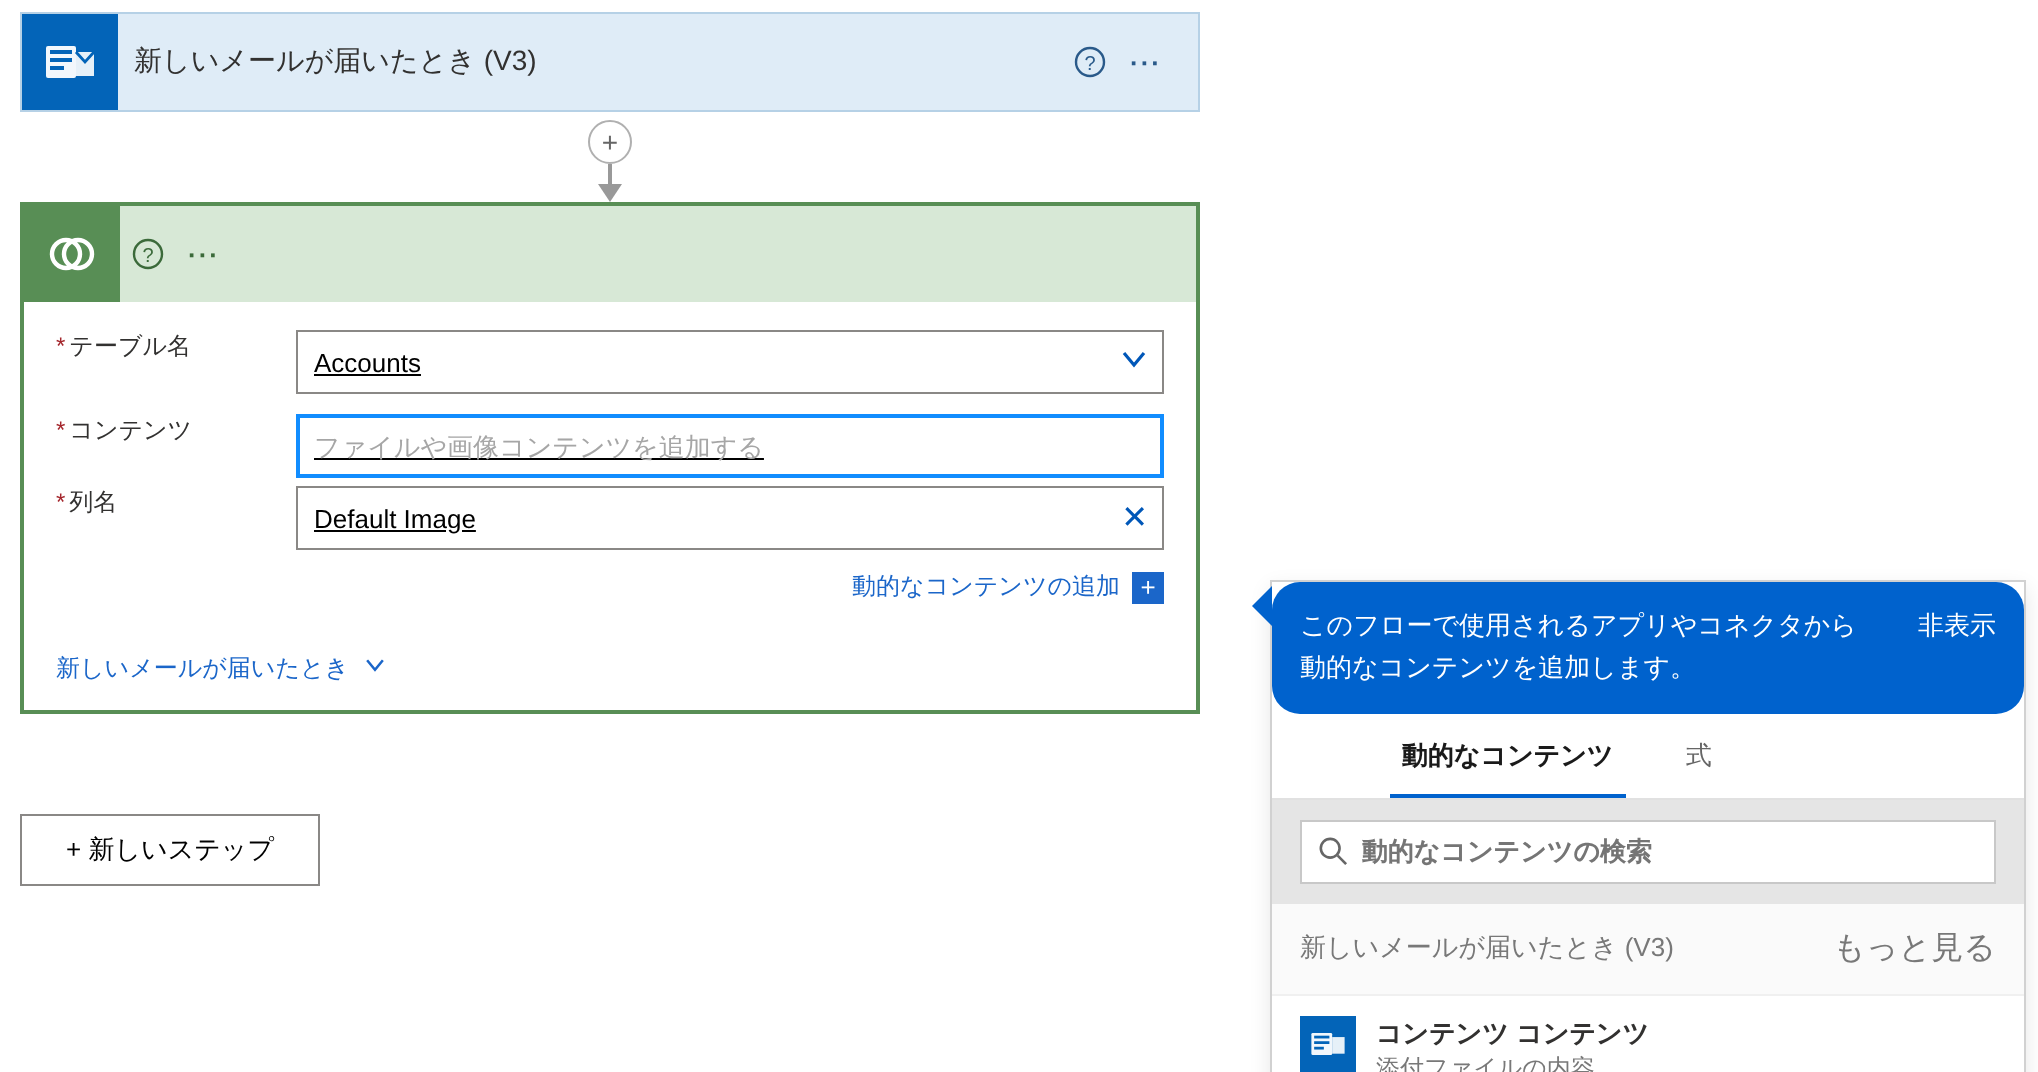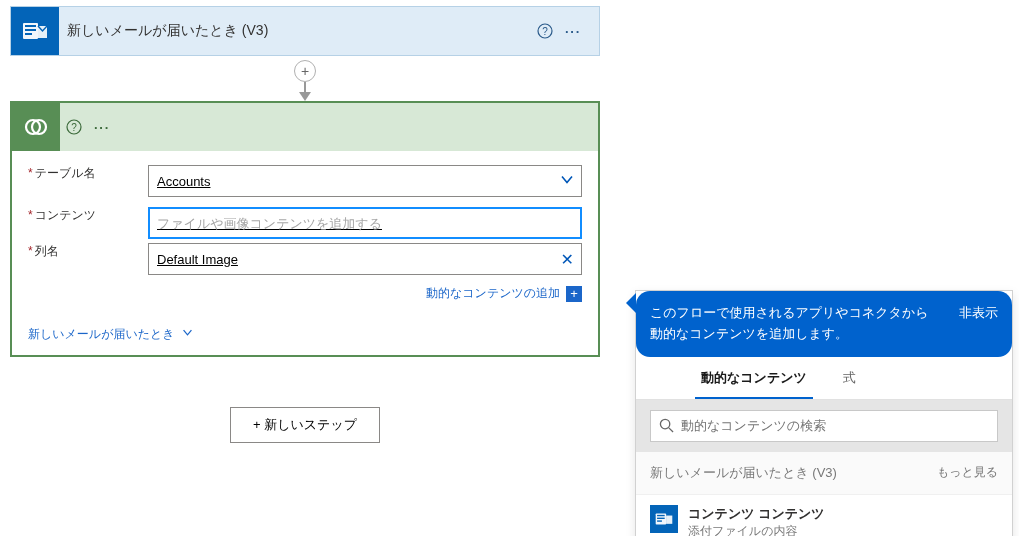--- a/index.html
+++ b/index.html
@@ -43,39 +43,39 @@
   .focused::placeholder { color: #a6a6a6; }
 
   .dyn-link-row { display: flex; justify-content: flex-end; align-items: center; gap: 6px; margin: 2px 0 10px; }
   .dyn-link { color: #1b66c9; font-size: 12px; cursor: pointer; }
   .dyn-plus { width: 16px; height: 16px; background: #1b66c9; color: #fff; display: flex; align-items: center; justify-content: center; font-size: 13px; cursor: pointer; }
 
   .adv-row { padding: 4px 16px 12px; background: #fff; }
   .adv-link { color: #1b66c9; font-size: 12px; cursor: pointer; }
   .adv-chev { color: #1b66c9; margin-left: 4px; }
 
-  .footer-btns { width: 590px; margin: 50px 0 0 10px; display: flex; justify-content: center; gap: 30px; }
+  .footer-btns { width: 590px; margin: 50px 0 0 10px; display: flex; gap: 30px; }
   .btn { border: 1px solid #8a8886; background: #fff; padding: 8px 22px; font-size: 13px; cursor: pointer; }
 
   
   .dyn-panel { position: absolute; right: 6px; top: 290px; width: 378px; border: 1px solid #d1d1d1; background: #fff; box-shadow: 0 4px 10px rgba(0,0,0,0.1); }
   .dyn-callout { position: absolute; left: -10px; top: 2px; width: 0; height: 0; border-top: 10px solid transparent; border-bottom: 10px solid transparent; border-right: 10px solid #0062cd; }
   .dyn-header { background: #0062cd; color: #fff; padding: 12px 14px; font-size: 13px; display: flex; gap: 18px; line-height: 1.6; border-radius: 14px; }
   .dyn-header-text { flex: 1; }
   .dyn-hide { white-space: nowrap; cursor: pointer; }
   .dyn-tabs { display: flex; border-bottom: 1px solid #e1e1e1; padding: 0 14px; }
   .dyn-tab { padding: 12px 6px 10px; margin-right: 24px; font-size: 13px; cursor: pointer; }
   .dyn-tab.active { font-weight: 600; border-bottom: 2px solid #0062cd; color: #1a1a1a; margin-left: 45px; }
   .dyn-tab.inactive { color: #666; }
   .dyn-search-wrap { padding: 10px 14px; background: #e5e5e5; }
-  .dyn-search { width: 100%; height: 32px; border: 1px solid #c8c8c8; padding: 0 8px 0 30px; font-size: 13px; background: #fff; }
+  .dyn-search { width: 100%; height: 32px; border: 1px solid #c8c8c8; padding: 0 8px 0 30px; font-size: 13px; background: #fff; font-weight: bold; }
   .dyn-search-icon { position: absolute; margin: 8px 0 0 9px; color: #666; }
   .dyn-section { padding: 12px 14px; display: flex; justify-content: space-between; align-items: center; border-bottom: 1px solid #f0f0f0; background: #fafafa; }
   .dyn-sec-title { color: #787878; font-size: 13px; }
-  .dyn-more { color: #787878; font-size: 12px; cursor: pointer; }
+  .dyn-more { color: #787878; font-size: 16px; cursor: pointer; }
   .dyn-item { display: flex; padding: 10px 14px; align-items: flex-start; gap: 10px; cursor: pointer; }
   .dyn-item-icon { width: 28px; height: 28px; background: #0364b8; display: flex; align-items: center; justify-content: center; flex-shrink: 0; }
   .dyn-item-title { font-size: 13px; font-weight: 600; color: #323130; }
   .dyn-item-desc { font-size: 12px; color: #787878; }
 </style>
 </head>
 <body>
 
 <div class="card trigger">
   <div class="card-header">

